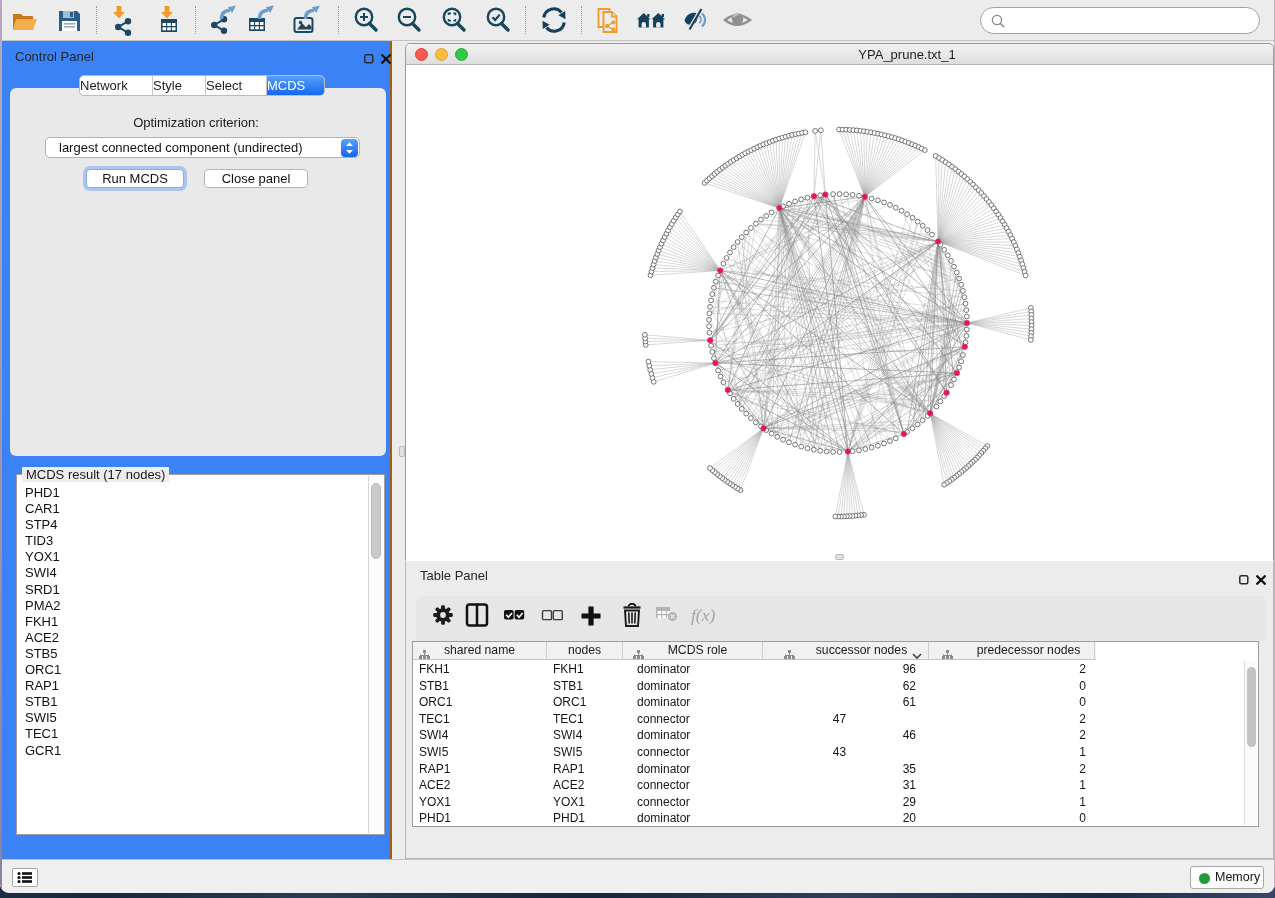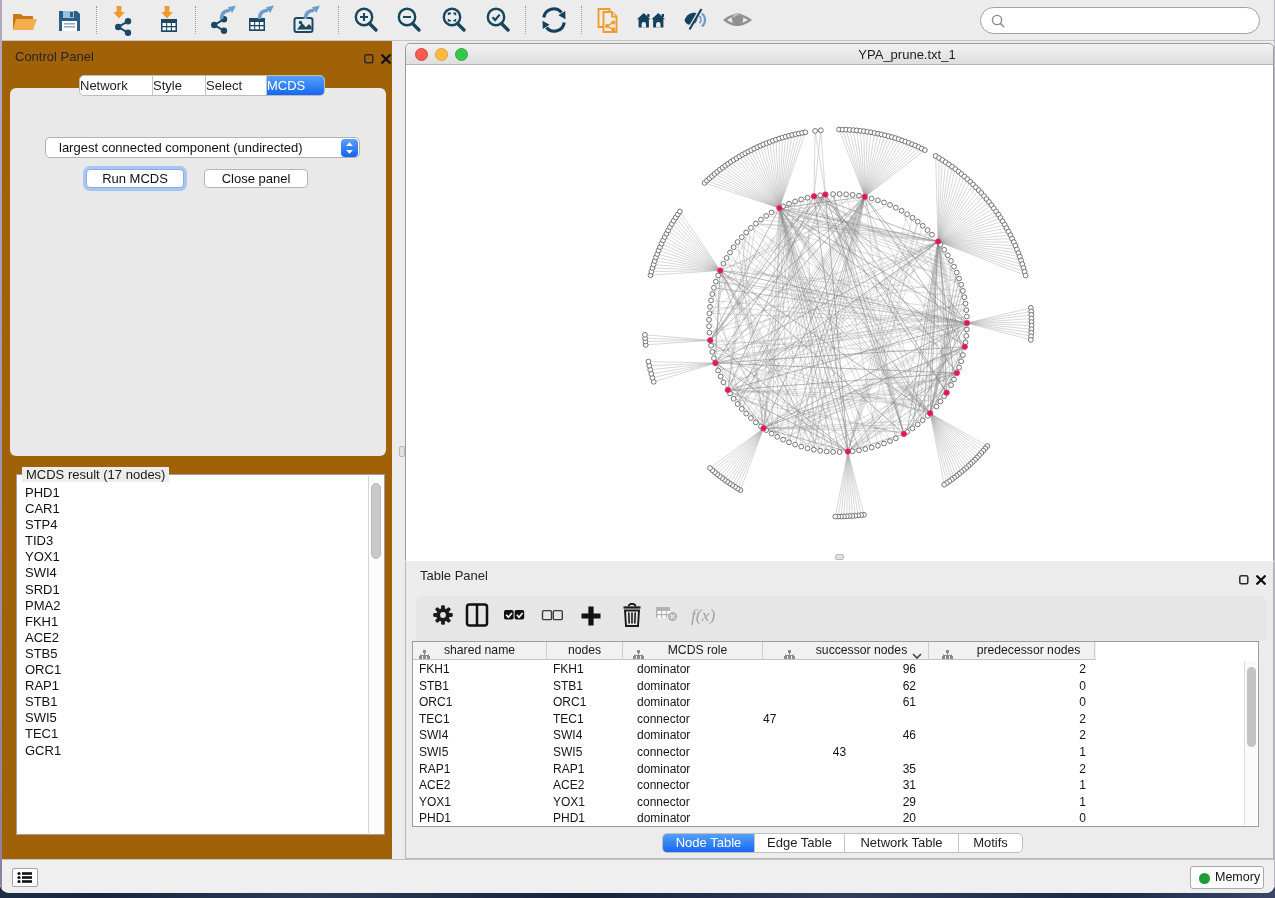--- a/index.html
+++ b/index.html
@@ -5,21 +5,21 @@
 body{font-family:"Liberation Sans",sans-serif;background:#1c2740;position:relative}
 #deskbg{position:absolute;inset:0;background:
  linear-gradient(100deg,#26354f 0%,#1a2640 18%,#2c3a55 33%,#18233c 52%,#323d5c 70%,#1b2946 88%,#3c4668 100%)}
 #app{position:absolute;left:0;top:0;width:1275px;height:893px;background:#ececec;border-radius:0 0 9px 9px;overflow:hidden}
 #lstrip{position:absolute;left:0;top:0;width:2px;height:893px;background:linear-gradient(#b5a9c2,#8d7fa0)}
 #rstrip{position:absolute;right:0;top:0;width:1px;height:893px;background:#bcb3c8}
 .tb{position:absolute;left:2px;top:0;width:1272px;height:41px;background:#ececec;border-bottom:1px solid #c5c5c5}
 .tsep{position:absolute;top:6px;height:28px;width:0;border-left:1px dotted #9a9a9a}
 .ticon{position:absolute;top:5px}
 #search{position:absolute;left:978px;top:7px;width:280px;height:27px;background:#fff;border:1px solid #a2a2a2;border-radius:14px}
-#cpanel{position:absolute;left:2px;top:41px;width:390px;height:818px;background:#a16207;border-right:2px solid #a16207}
+#cpanel{position:absolute;left:2px;top:41px;width:390px;height:818px;background:#3b82f6;border-right:2px solid #a16207}
 #cpanel .title{position:absolute;left:13px;top:8px;font-size:13px;color:#262626}
 .winbtns{position:absolute;top:9px}
 #ctabs{position:absolute;left:77px;top:34px;height:21px;display:flex;border:1px solid #bcbcbc;border-radius:5px;background:#fff;overflow:hidden}
 #ctabs .t{height:100%;font-size:13px;color:#1d1d1d;text-align:left;line-height:19px;border-right:1px solid #c6c6c6}
 #ctabs .t:last-child{border-right:none}
 #ctabs .sel{background:linear-gradient(#55a0f8,#1767f2);color:#fff}
 #cbox{position:absolute;left:8px;top:47px;width:376px;height:368px;background:#e9e9e9;border-radius:6px}
 #optlab{position:absolute;left:0;top:74px;width:100%;text-align:center;font-size:13px;color:#1a1a1a}
 #combo{position:absolute;left:43px;top:96px;width:315px;height:21px;background:#fff;border:1px solid #b2b2b2;border-radius:5px;font-size:13px;color:#111;line-height:19px;padding-left:13px}
 #combo .step{position:absolute;right:1px;top:1px;width:17px;height:17.5px;border-radius:4px;background:linear-gradient(#5ba2f9,#1263f1)}
@@ -231,20 +231,21 @@
       <span class="winbtns" style="left:379px"><svg width="10" height="10" viewBox="0 0 10 10" style="">
           <path d="M1.2 1.2 L8.8 8.8 M8.8 1.2 L1.2 8.8" stroke="#111" stroke-width="2.3" stroke-linecap="round"></path>
         </svg></span>
       <div id="cbox"></div>
       <div id="ctabs">
         <div class="t" style="width:73px">Network</div>
         <div class="t" style="width:53px">Style</div>
         <div class="t" style="width:61px">Select</div>
         <div class="t sel" style="width:57px">MCDS</div>
       </div>
+      <div id="optlab">Optimization criterion:</div>
       <div id="combo">largest connected component (undirected)<span class="step"><svg width="17" height="18" viewBox="0 0 17 18" style="">
             <path d="M8.5 3.2 L11.9 7 H5.1z" fill="#fff"></path>
             <path d="M8.5 14.8 L5.1 11 H11.9z" fill="#fff"></path>
           </svg></span></div>
       <div class="btn" id="runbtn">Run MCDS</div>
       <div class="btn" id="closebtn">Close panel</div>
       <div id="mcds">
         <span class="legend">MCDS result (17 nodes)</span>
         <div class="sbtrack">
           <div class="sbthumb"></div>
@@ -740,21 +741,21 @@
           <span style="left:6px">ORC1</span>
           <span style="left:140px">ORC1</span>
           <span style="left:224px">dominator</span>
           <span style="left:350px;width:153px;text-align:right">61</span>
           <span style="left:516px;width:157px;text-align:right">0</span>
         </div>
         <div class="trow" style="top:68.8px">
           <span style="left:6px">TEC1</span>
           <span style="left:140px">TEC1</span>
           <span style="left:224px">connector</span>
-          <span style="left:350px;width:153px;text-align:left">47</span>
+          <span style="left:350px;width:153px;text-align:center">47</span>
           <span style="left:516px;width:157px;text-align:right">2</span>
         </div>
         <div class="trow" style="top:85.4px">
           <span style="left:6px">SWI4</span>
           <span style="left:140px">SWI4</span>
           <span style="left:224px">dominator</span>
           <span style="left:350px;width:153px;text-align:right">46</span>
           <span style="left:516px;width:157px;text-align:right">2</span>
         </div>
         <div class="trow" style="top:102.0px">
@@ -788,26 +789,20 @@
         <div class="trow" style="top:168.4px">
           <span style="left:6px">PHD1</span>
           <span style="left:140px">PHD1</span>
           <span style="left:224px">dominator</span>
           <span style="left:350px;width:153px;text-align:right">20</span>
           <span style="left:516px;width:157px;text-align:right">0</span>
         </div>
         <div id="tsb">
           <div id="tsbthumb"></div>
         </div>
-      </div>
-      <div id="ttabs">
-        <div class="t sel" style="width:92px">Node Table</div>
-        <div class="t" style="width:90px">Edge Table</div>
-        <div class="t" style="width:114px">Network Table</div>
-        <div class="t" style="width:63px">Motifs</div>
       </div>
     </div>
     <div id="statusbar">
       <div id="listbtn">
         <svg width="16" height="13" viewBox="0 0 16 13" style="position:absolute;left:4px;top:2px">
           <g fill="#111">
             <circle cx="2" cy="2.5" r="1.6"></circle>
             <rect x="5" y="1.2" width="10" height="2.6"></rect>
             <circle cx="2" cy="6.5" r="1.6"></circle>
             <rect x="5" y="5.2" width="10" height="2.6"></rect>

